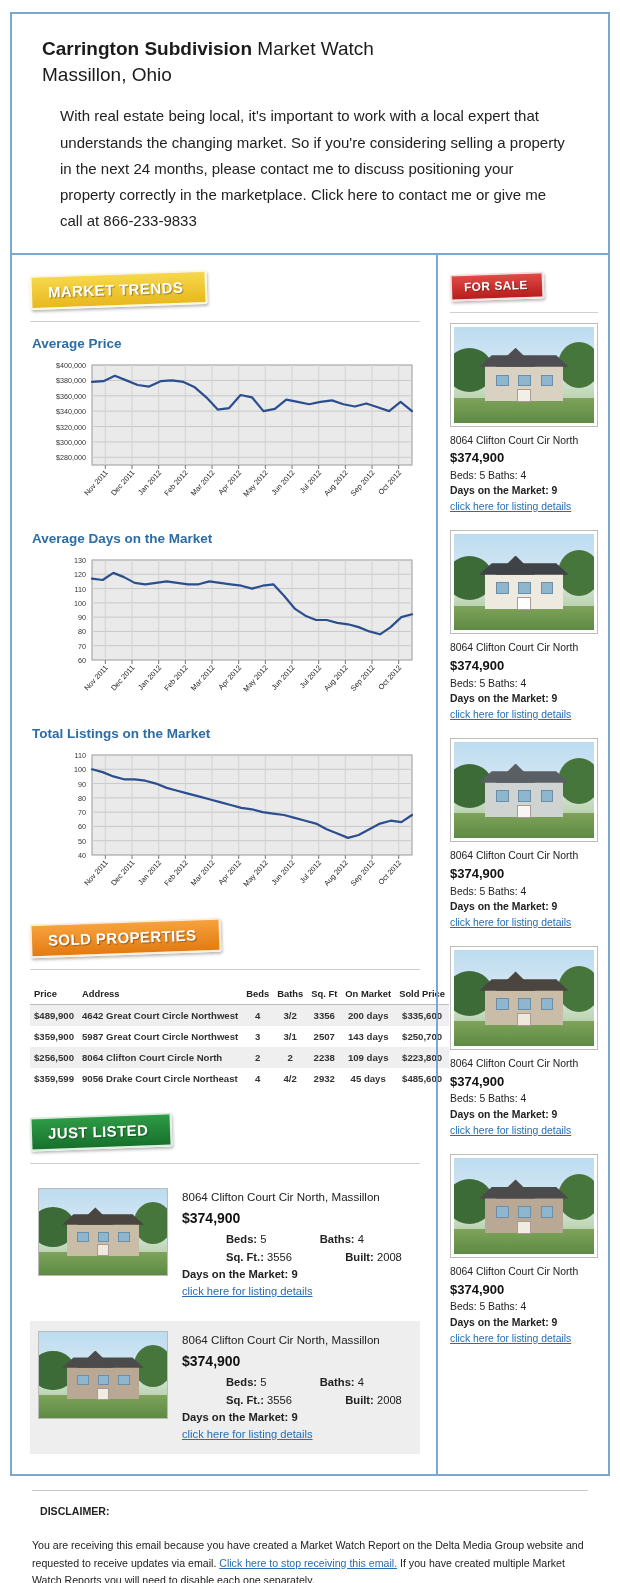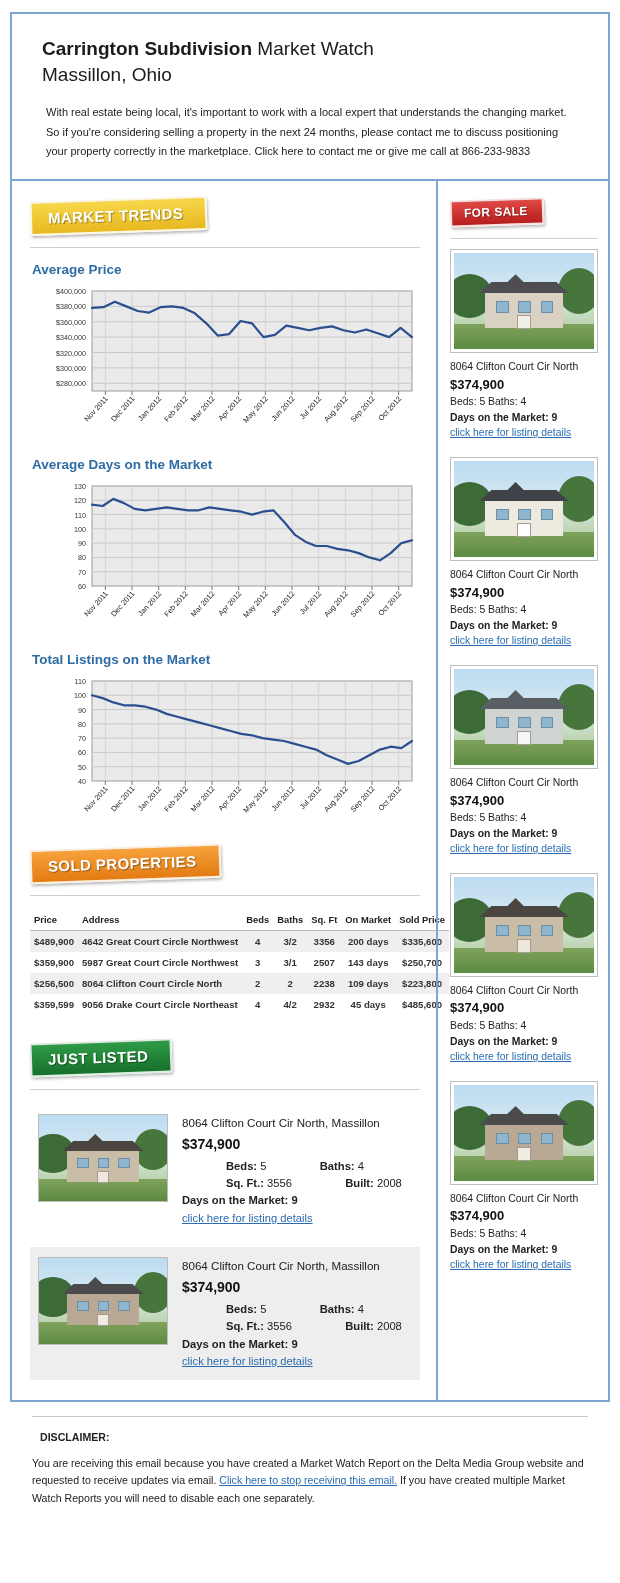--- a/index.html
+++ b/index.html
@@ -27,22 +27,22 @@
   }
   .header h1 {
     margin: 0;
     font-size: 19px;
     font-weight: normal;
     color: #1b1b1b;
     line-height: 1.35;
   }
   .header h1 .bold { font-weight: bold; }
   .header p {
-    margin: 16px 0 0 4px;
-    font-size: 11px;
+    margin: 16px 0 0 18px;
+    font-size: 15px;
     line-height: 1.75;
     color: #222;
   }
   
   .body {
     display: flex;
     align-items: stretch;
   }
   .left {
     width: 424px;
@@ -171,21 +171,21 @@
   .card .meta .price { font-size: 13px; font-weight: bold; color:#111; }
   .card .meta .dom { font-weight: bold; }
   .card .meta a { font-size: 10.4px; }
   
   .disclaimer {
     padding: 14px 22px 22px 22px;
     font-size: 10.6px;
     line-height: 1.65;
     color: #222;
   }
-  .disclaimer .dtitle { font-weight: bold; margin-bottom: 8px; padding-left: 8px;}
+  .disclaimer .dtitle { font-weight: bold; margin-bottom: 17px; padding-left: 8px;}
   .disclaimer a { color:#2b6cb0; }
   .topline { border-top: 1px solid #c9c9c9; margin: 0 0 12px 0;}
   
   .sky { position:absolute; inset:0; background: linear-gradient(#bcdcf0 0%, #dceaf4 55%, #cfe2cf 56%, #9fbf86 100%); }
   .roof { position:absolute; background:#5b5b5b; }
   .wall { position:absolute; background:#e6e2d6; }
   .lawn { position:absolute; left:0; right:0; bottom:0; background: linear-gradient(#7fa35a,#5d8a43); }
   .tree { position:absolute; background:#3f7a3c; border-radius:50%; }
   .win { position:absolute; background:#8fb6cf; border:1px solid #6d8ea5;}
 </style>

